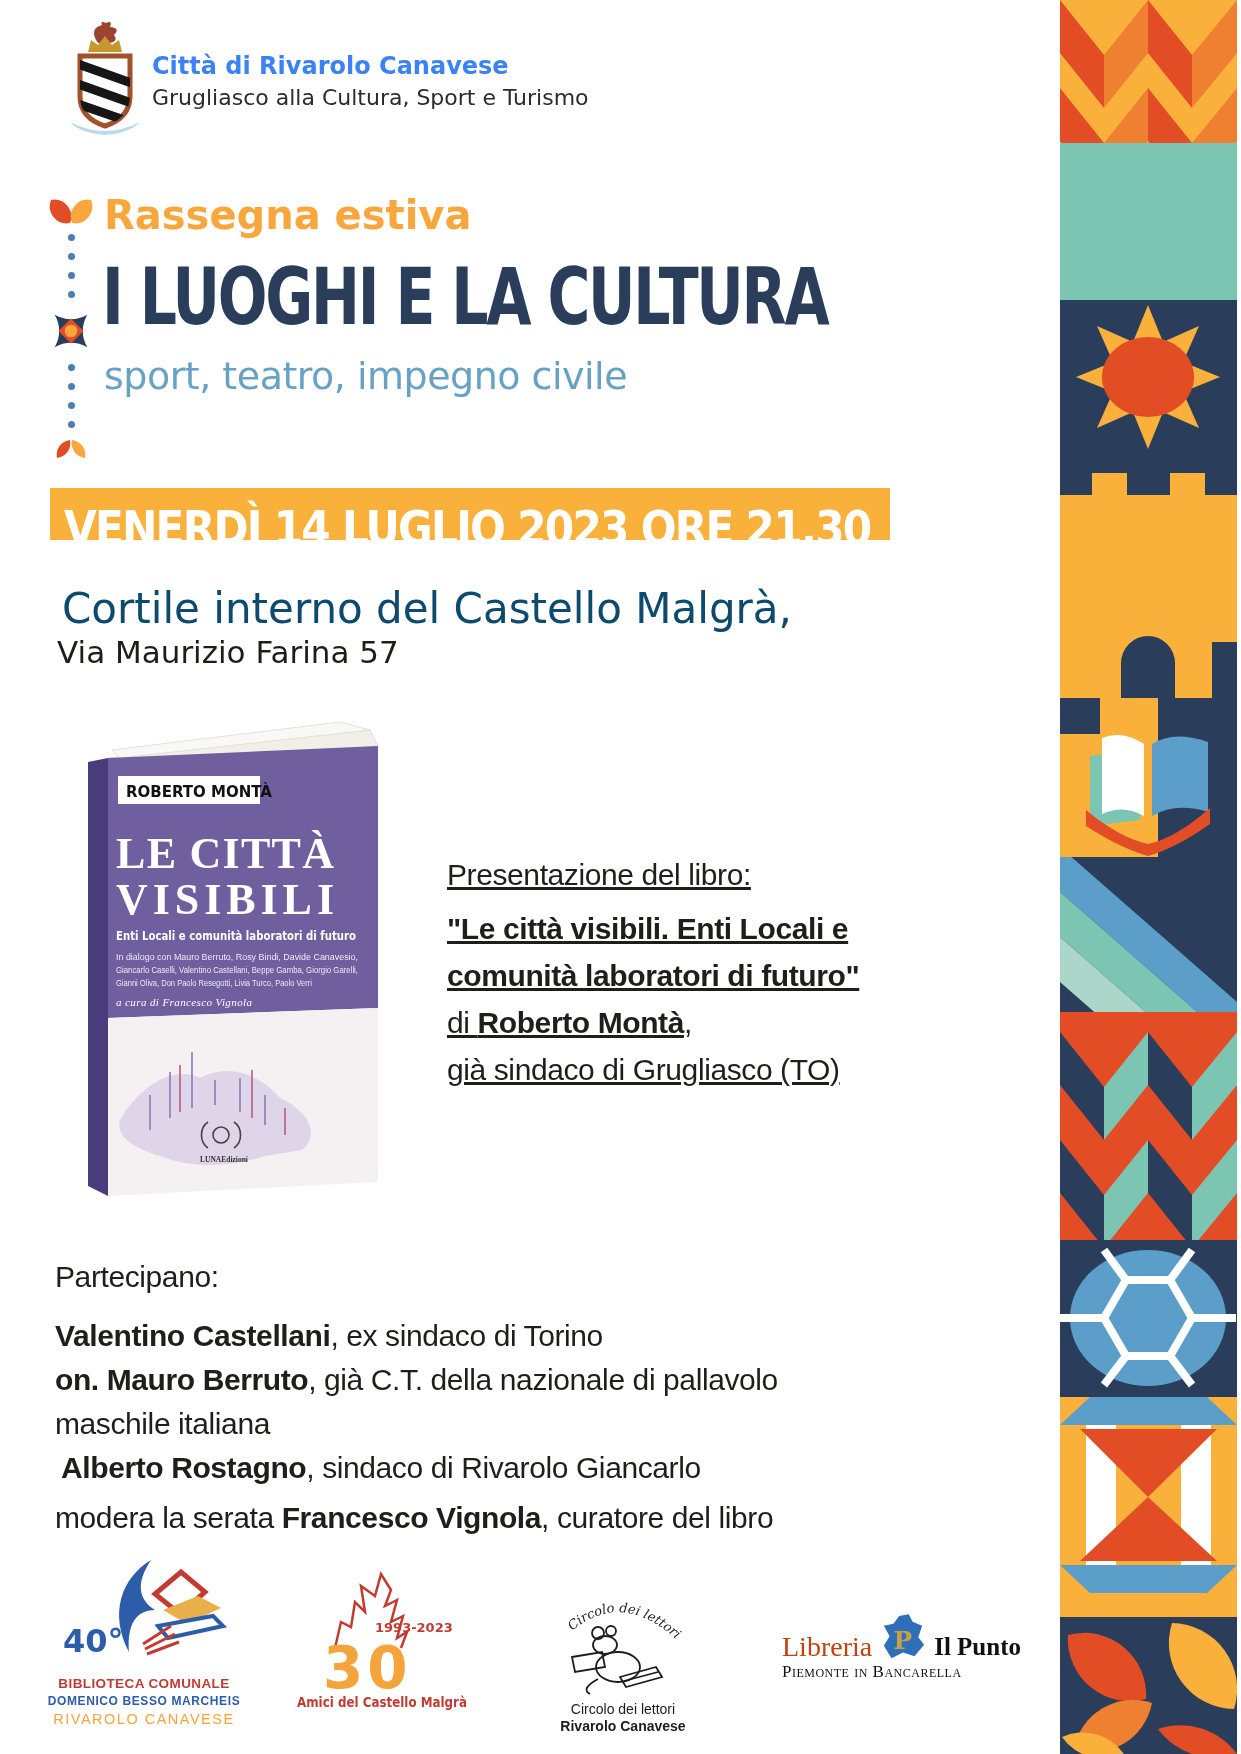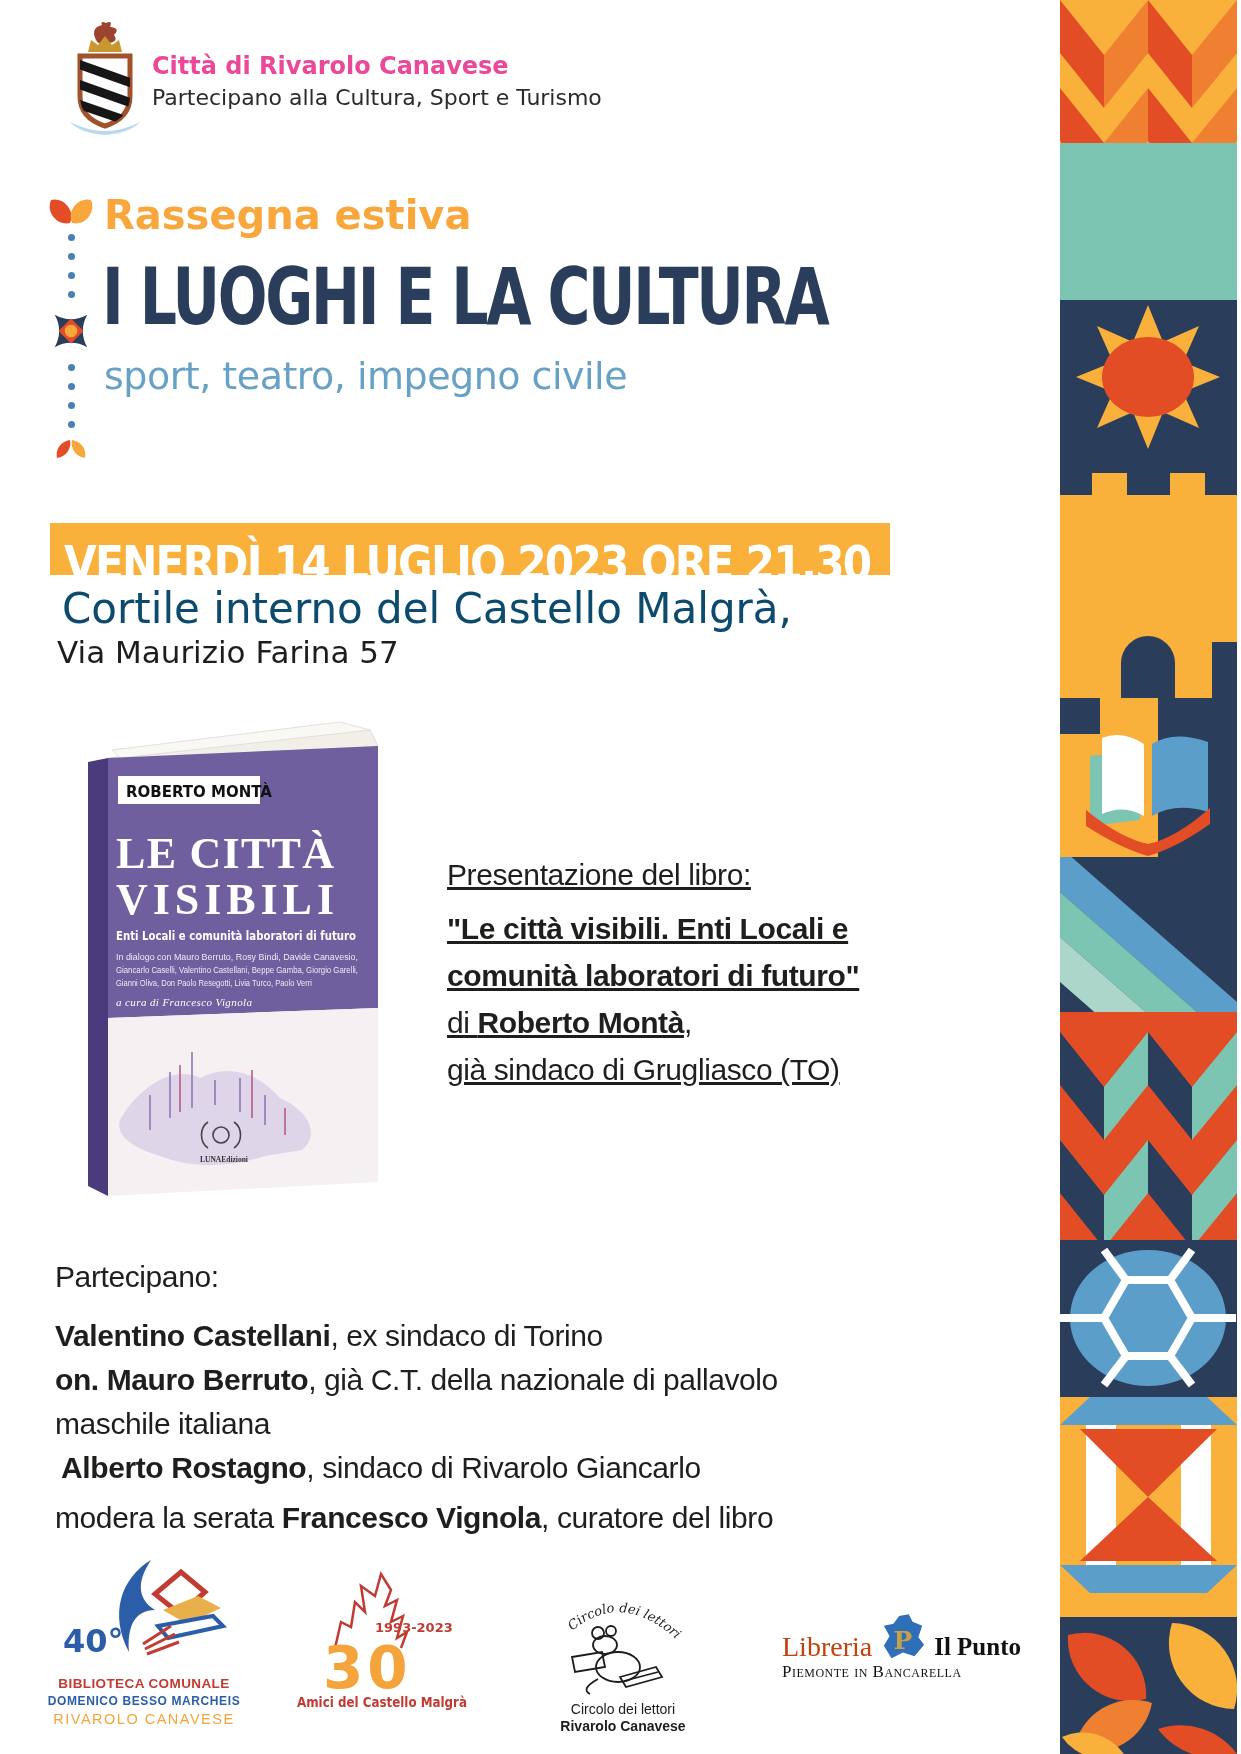--- a/index.html
+++ b/index.html
@@ -2,36 +2,36 @@
 <html style="--yellow: #F9B13C; --orange: #EF8032; --red: #E34D26; --navy: #2A3E5C; --blue: #5B9EC9; --teal: #7CC5B2; --teal-light: #ABD6C9; --text-orange: #F9A63C; --text-blue: #67A2C6; --purple: #6F5F9F; --purple-dark: #4A3C7C; --ink: #1E1E1C; --dot-blue: #4A7FB5; --logo-red: #C23B33; --logo-blue: #2B5DA8; --logo-orange: #F5A43C; --map-blue: #2E6FB8; --gold: #C9A04A;"><head>
 <meta charset="utf-8">
 <style>
   html,body{margin:0;padding:0;}
   body{width:1241px;height:1754px;background:#fff;position:relative;overflow:hidden;
        font-family:"Liberation Sans",sans-serif;color:var(--ink,#1e1e1c);}
   .abs{position:absolute;}
   
   .crest{left:50px;top:20px;width:96px;height:120px;}
   .org{left:152px;top:52px;}
-  .org-name{font-family:"DejaVu Sans",sans-serif;font-weight:bold;font-size:24px;color:#ec4899;}
+  .org-name{font-family:"DejaVu Sans",sans-serif;font-weight:bold;font-size:24px;color:#3b82f6;}
   .org-dept{font-family:"DejaVu Sans",sans-serif;font-size:22px;color:#2b2b2b;margin-top:5px;}
   
   .deco{left:44px;top:196px;width:54px;display:flex;flex-direction:column;align-items:center;}
   .dotgrp{display:flex;flex-direction:column;align-items:center;gap:12px;margin:10px 0;}
   .dot{width:7px;height:7px;border-radius:50%;background:var(--dot-blue);}
   
   .kicker{left:104px;top:192px;font-family:"DejaVu Sans",sans-serif;font-weight:bold;
           font-size:40px;color:var(--text-orange);}
   .main-title{left:102px;top:252px;font-family:"DejaVu Sans",sans-serif;font-weight:bold;
           font-size:78px;letter-spacing:-3px;color:var(--navy);transform:scaleX(.75);
           transform-origin:left top;white-space:nowrap;margin:0;}
   .subtitle{left:104px;top:348px;font-family:"DejaVu Sans",sans-serif;font-size:38px;
           letter-spacing:-.5px;line-height:56px;color:var(--text-blue);}
   
-  .banner{left:50px;top:523px;width:840px;height:52px;background:var(--yellow);}
+  .banner{left:50px;top:488px;width:840px;height:52px;background:var(--yellow);}
   .banner-text{position:absolute;left:14px;top:12px;font-family:"DejaVu Sans",sans-serif;
           font-weight:bold;font-size:48px;letter-spacing:-2px;color:#fff;white-space:nowrap;
           transform:scaleX(.88);transform-origin:left top;}
   .venue1{left:62px;top:584px;font-family:"DejaVu Sans",sans-serif;font-size:42px;color:#0c4a6e;}
   .venue2{left:57px;top:634px;font-family:"DejaVu Sans",sans-serif;font-size:31px;color:#1d1d1b;}
   
   .book{left:80px;top:700px;width:310px;height:505px;}
   
   .pres{left:447px;top:852px;width:500px;font-size:30px;letter-spacing:-.4px;line-height:47px;text-decoration:underline;}
   .pres .intro{margin-bottom:8px;line-height:45px;}
@@ -80,21 +80,21 @@
       </clipPath>
     <g clip-path="url(#shieldclip)" stroke="#161616" stroke-width="9">
       <line x1="22" y1="42" x2="90" y2="66"></line>
       <line x1="22" y1="62" x2="90" y2="86"></line>
       <line x1="22" y1="82" x2="86" y2="104"></line>
     </g>
     <path d="M20,102 Q55,120 90,102 Q80,113 55,115 Q30,113 20,102 Z" fill="#BBD9EE"></path>
   </svg>
   <div class="abs org">
     <div class="org-name">Città di Rivarolo Canavese</div>
-    <div class="org-dept">Partecipano alla Cultura, Sport e Turismo</div>
+    <div class="org-dept">Grugliasco alla Cultura, Sport e Turismo</div>
   </div>
 
   <div class="abs deco">
     <svg width="44" height="28" viewBox="0 0 44 28">
       <path d="M21,27 A17,17 0 0 1 2,4 A17,17 0 0 1 21,27 Z" class="f-red"></path>
       <path d="M23,27 A17,17 0 0 0 42,4 A17,17 0 0 0 23,27 Z" style="fill:var(--text-orange)"></path>
     </svg>
     <div class="dotgrp">
       <i class="dot"></i>
         <i class="dot"></i>

